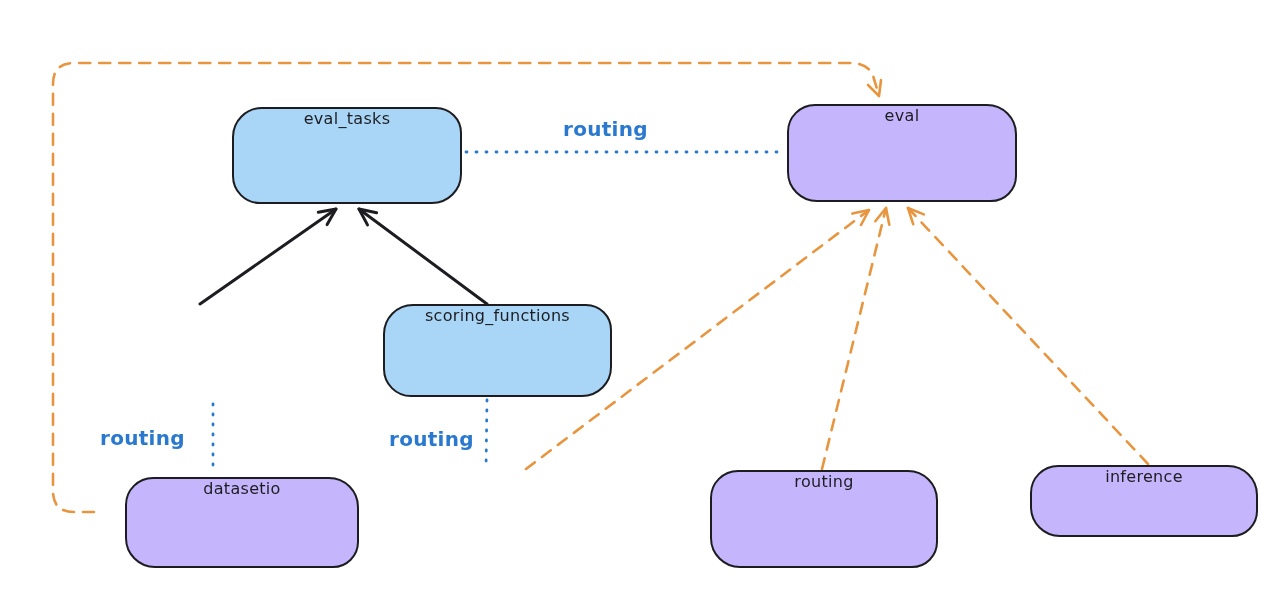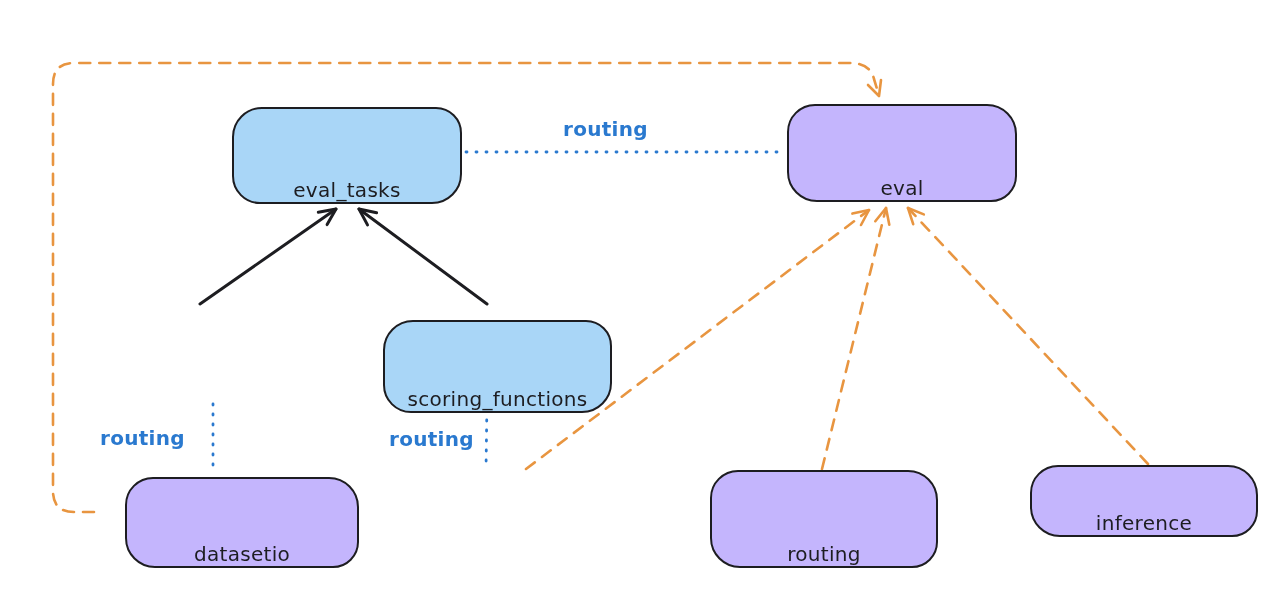--- a/index.html
+++ b/index.html
@@ -20,24 +20,24 @@
     left: 0;
     top: 0;
     width: 1280px;
     height: 596px;
   }
   .node {
     position: absolute;
     box-sizing: border-box;
     border: 2.6px solid #1d1d21;
     display: flex;
-    align-items: flex-end;
+    align-items: flex-start;
     justify-content: center;
     color: #1d1d21;
-    font-size: 20px;
+    font-size: 16px;
     letter-spacing: 0.3px;
   }
   .node.api  { background: #a9d6f7; border-radius: 30px 26px 30px 28px; }
   .node.prov { background: #c4b5fd; border-radius: 28px 30px 26px 30px; }
   .edge-label {
     position: absolute;
     width: 110px;
     text-align: left;
     color: #2a79cf;
     font-size: 20px;
@@ -101,21 +101,21 @@
 
   <div class="node api" style="left:232px; top:107px; width:230px; height:97px;">
     <span>eval_tasks</span>
   </div>
 
   <div class="node prov" style="left:787px; top:104px; width:230px; height:98px;">
     <span>eval</span>
   </div>
 
 
-  <div class="node api" style="left:383px; top:320px; width:229px; height:93px;">
+  <div class="node api" style="left:383px; top:304px; width:229px; height:93px;">
     <span>scoring_functions</span>
   </div>
 
   <div class="node prov" style="left:96px; top:477px; width:234px; height:91px;margin-left:29px;">
     <span>datasetio</span>
   </div>
 
 
   <div class="node prov" style="left:710px; top:470px; width:228px; height:98px;">
     <span>routing</span>

